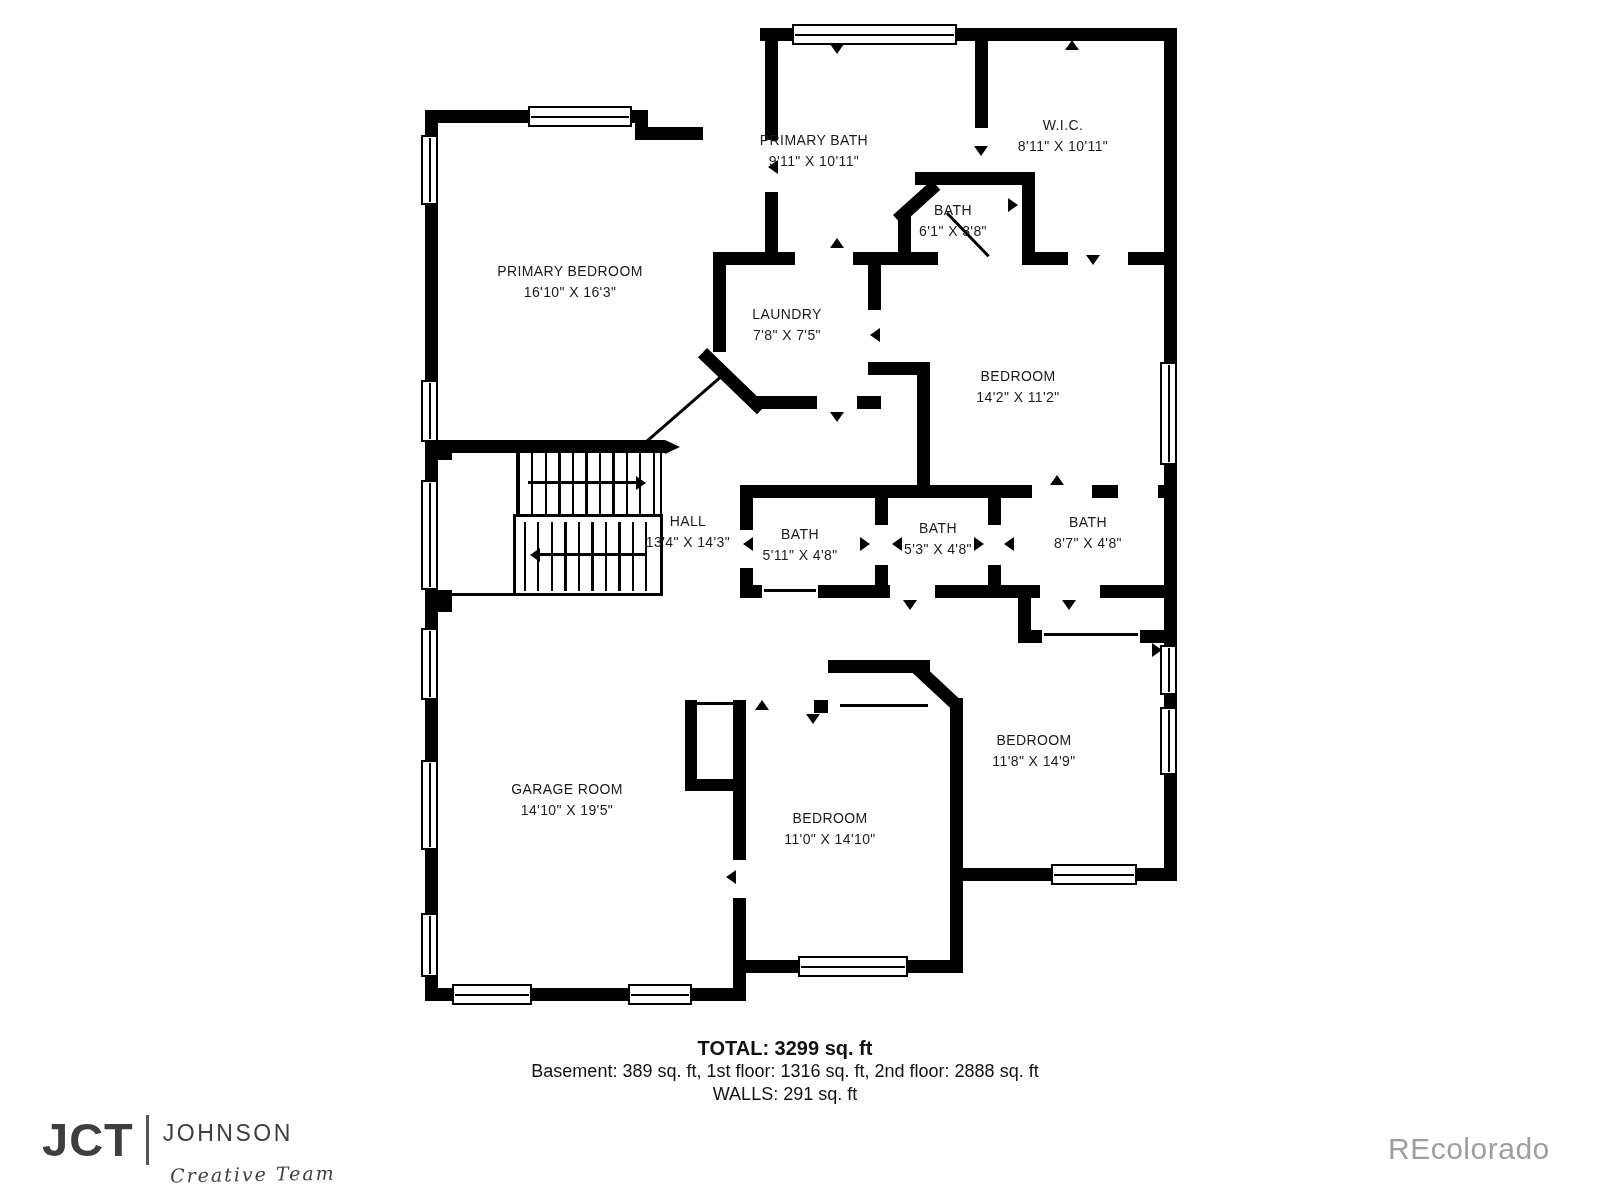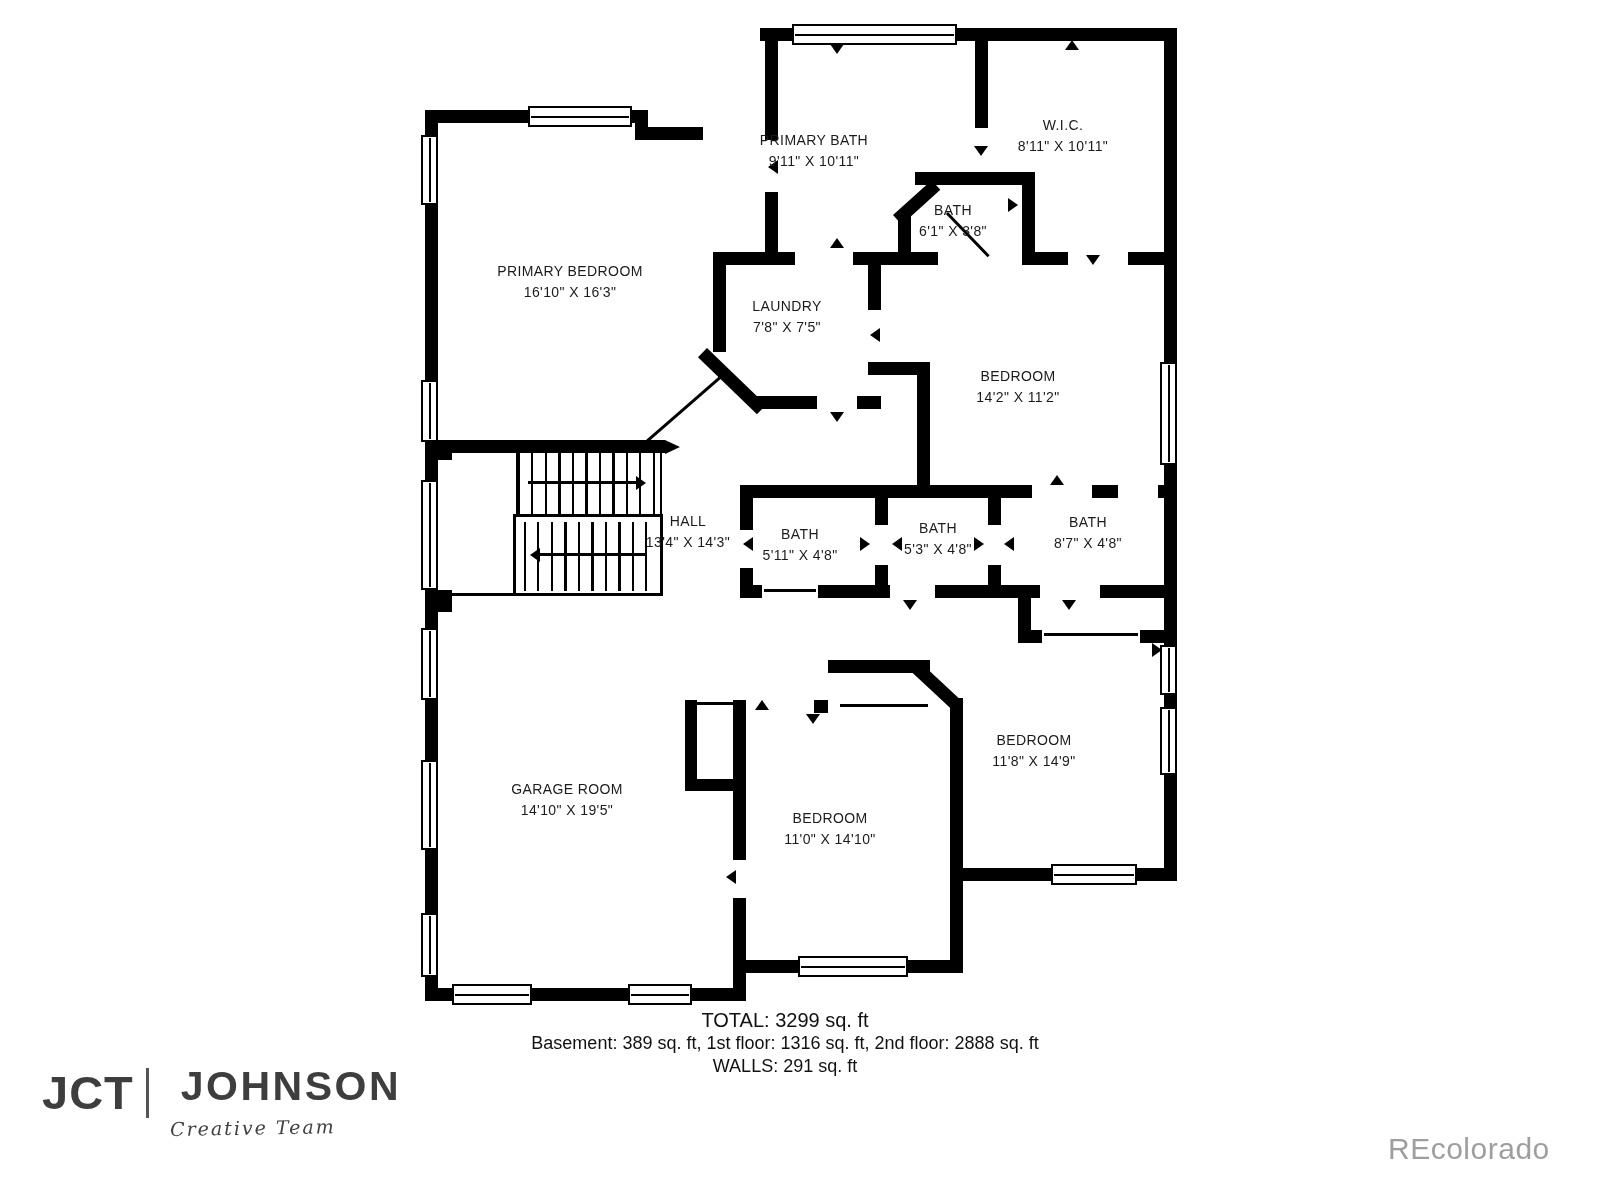--- a/index.html
+++ b/index.html
@@ -29,28 +29,28 @@
           border-left:2px solid #000;border-right:2px solid #000;box-sizing:border-box;}
   .stairbox{position:absolute;border:3px solid #000;box-sizing:border-box;}
   .stairbox .inner{position:absolute;left:8px;right:8px;top:5px;bottom:2px;
           background:repeating-linear-gradient(90deg,#000 0 2px,transparent 2px 13.5px);}
   
   .lbl{position:absolute;transform:translateX(-50%);text-align:center;color:#1b1b1b;
        font-size:14px;letter-spacing:.4px;line-height:21px;white-space:nowrap;}
   .lbl span{display:block;}
   
   .summary{position:absolute;left:360px;top:1008px;width:850px;text-align:center;color:#111;}
-  .summary .total{font-size:20px;font-weight:normal;line-height:24px;}
+  .summary .total{font-size:20px;font-weight:bold;line-height:24px;margin-top:28px;}
   .summary .sline{font-size:18px;line-height:23px;}
   
-  .logo{position:absolute;left:42px;top:1068px;color:#3e3e3e;}
+  .logo{position:absolute;left:42px;top:1115px;color:#3e3e3e;}
   .logo-row{display:flex;align-items:center;}
   .jct{font-size:47px;font-weight:800;letter-spacing:1px;line-height:46px;}
   .logo-div{width:3px;height:50px;background:#555;margin:0 14px 0 12px;}
-  .johnson{font-size:41px;font-weight:700;letter-spacing:2.5px;line-height:31px;margin-top:-14px;margin-left:18px;}
+  .johnson{font-size:23px;font-weight:400;letter-spacing:2.5px;line-height:31px;margin-top:-14px;}
   .tagline{font-family:"DejaVu Serif",serif;font-style:italic;font-size:19px;letter-spacing:2px;
            color:#414141;margin:-2px 0 0 128px;transform:rotate(-1deg);}
   .watermark{position:absolute;left:1388px;top:1132px;font-size:30px;color:#9e9e9e;letter-spacing:.5px;}
 </style>
 </head>
 <body>
 
 <div class="plan">
 
   <div class="w" style="left:760px;top:28px;width:417px;height:13px"></div>
@@ -209,21 +209,21 @@
     <span class="dim">8'11" X 10'11"</span>
   </div>
   <div class="lbl" style="left:953px;top:200px">
     <span>BATH</span>
     <span class="dim">6'1" X 3'8"</span>
   </div>
   <div class="lbl" style="left:570px;top:261px">
     <span>PRIMARY BEDROOM</span>
     <span class="dim">16'10" X 16'3"</span>
   </div>
-  <div class="lbl" style="left:787px;top:296px">
+  <div class="lbl" style="left:787px;top:304px">
     <span>LAUNDRY</span>
     <span class="dim">7'8" X 7'5"</span>
   </div>
   <div class="lbl" style="left:1018px;top:366px">
     <span>BEDROOM</span>
     <span class="dim">14'2" X 11'2"</span>
   </div>
   <div class="lbl" style="left:688px;top:511px">
     <span>HALL</span>
     <span class="dim">13'4" X 14'3"</span>

